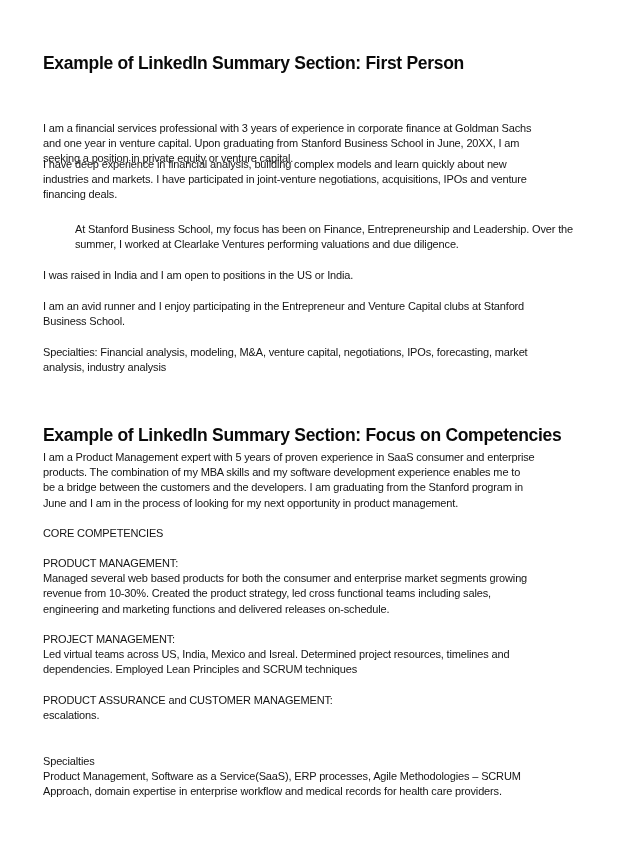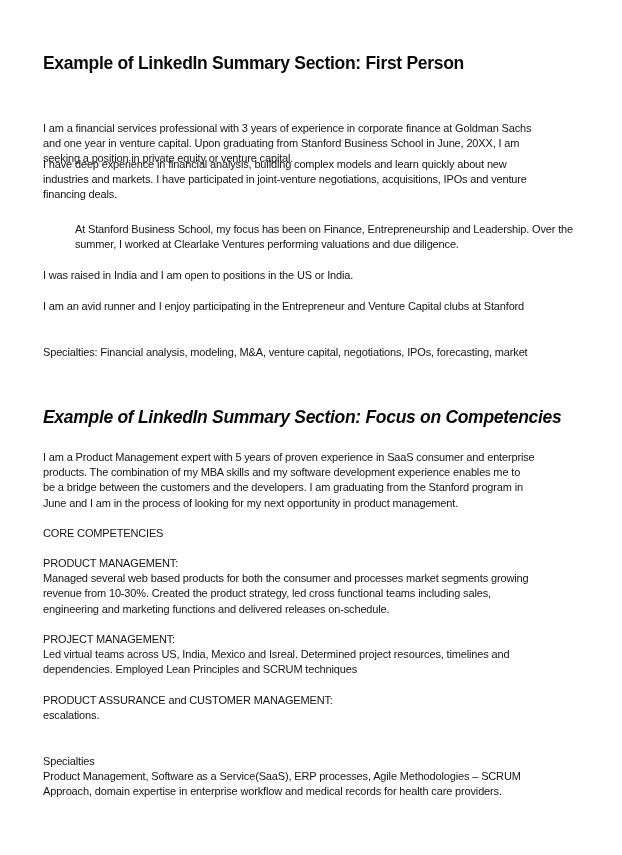--- a/index.html
+++ b/index.html
@@ -42,42 +42,44 @@
     <span class="line">At Stanford Business School, my focus has been on Finance, Entrepreneurship and Leadership.  Over the</span>
     <span class="line">summer, I worked at Clearlake Ventures performing valuations and due diligence.</span>
   </div>
 
   <div class="p" style="top:268px;">
     <span class="line">I was raised in India and I am open to positions in the US or India.</span>
   </div>
 
   <div class="p" style="top:299px;">
     <span class="line">I am an avid runner and I enjoy participating in the Entrepreneur and Venture Capital clubs at Stanford</span>
+    <span class="line">Business School.</span>
   </div>
 
   <div class="p" style="top:345px;">
     <span class="line">Specialties: Financial analysis, modeling, M&amp;A, venture capital, negotiations, IPOs, forecasting, market</span>
+    <span class="line">analysis, industry analysis</span>
   </div>
 
-  <div class="h1" style="top:407px;font-style:italic;">Example of LinkedIn Summary Section: Focus on Competencies</div>
+  <div class="h1" style="top:425px;">Example of LinkedIn Summary Section: Focus on Competencies</div>
 
   <div class="p" style="top:450px;">
     <span class="line">I am a Product Management expert with 5 years of proven experience in SaaS consumer and enterprise</span>
     <span class="line">products.  The combination of my MBA skills and my software development experience enables me to</span>
     <span class="line">be a bridge between the customers and the developers.  I am graduating from the Stanford program in</span>
     <span class="line">June and I am in the process of looking for my next opportunity in product management.</span>
   </div>
 
   <div class="p" style="top:526px;">
     <span class="line u">CORE COMPETENCIES</span>
   </div>
 
   <div class="p" style="top:556px;">
     <span class="line">PRODUCT MANAGEMENT:</span>
-    <span class="line">Managed several web based products for both the consumer and processes market segments growing</span>
+    <span class="line">Managed several web based products for both the consumer and enterprise market segments growing</span>
     <span class="line">revenue from 10-30%.   Created the product strategy, led cross functional teams including sales,</span>
     <span class="line">engineering and marketing functions and delivered releases on-schedule.</span>
   </div>
 
   <div class="p" style="top:632px;">
     <span class="line">PROJECT MANAGEMENT:</span>
     <span class="line">Led virtual teams across US, India, Mexico and Isreal.  Determined project resources, timelines and</span>
     <span class="line">dependencies.  Employed Lean Principles and SCRUM techniques</span>
   </div>
 

